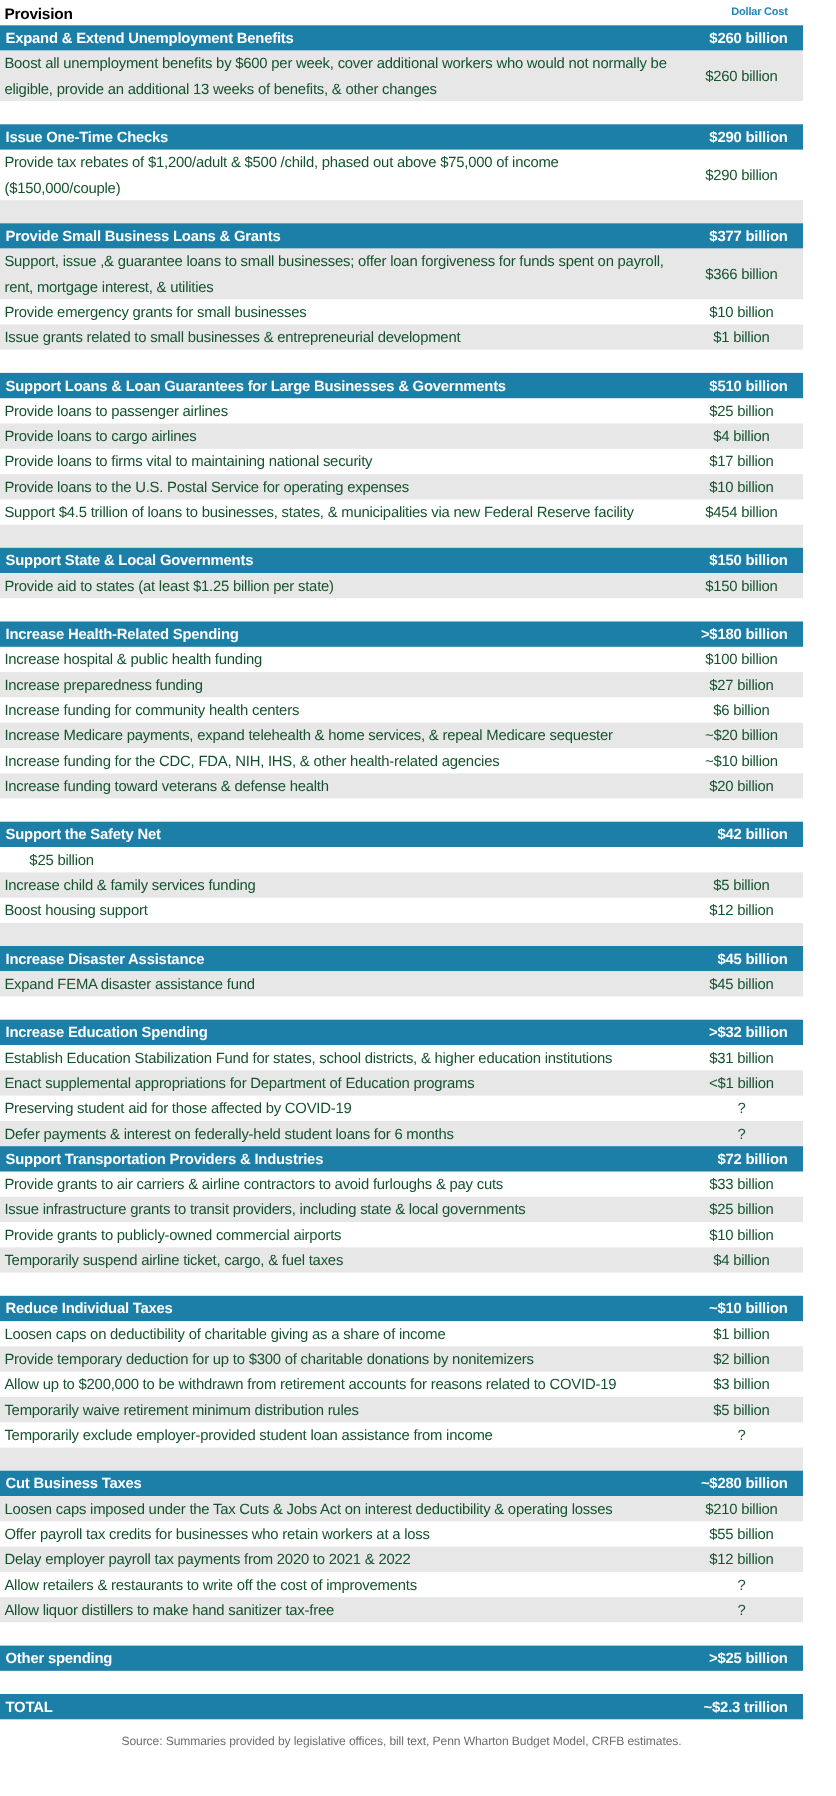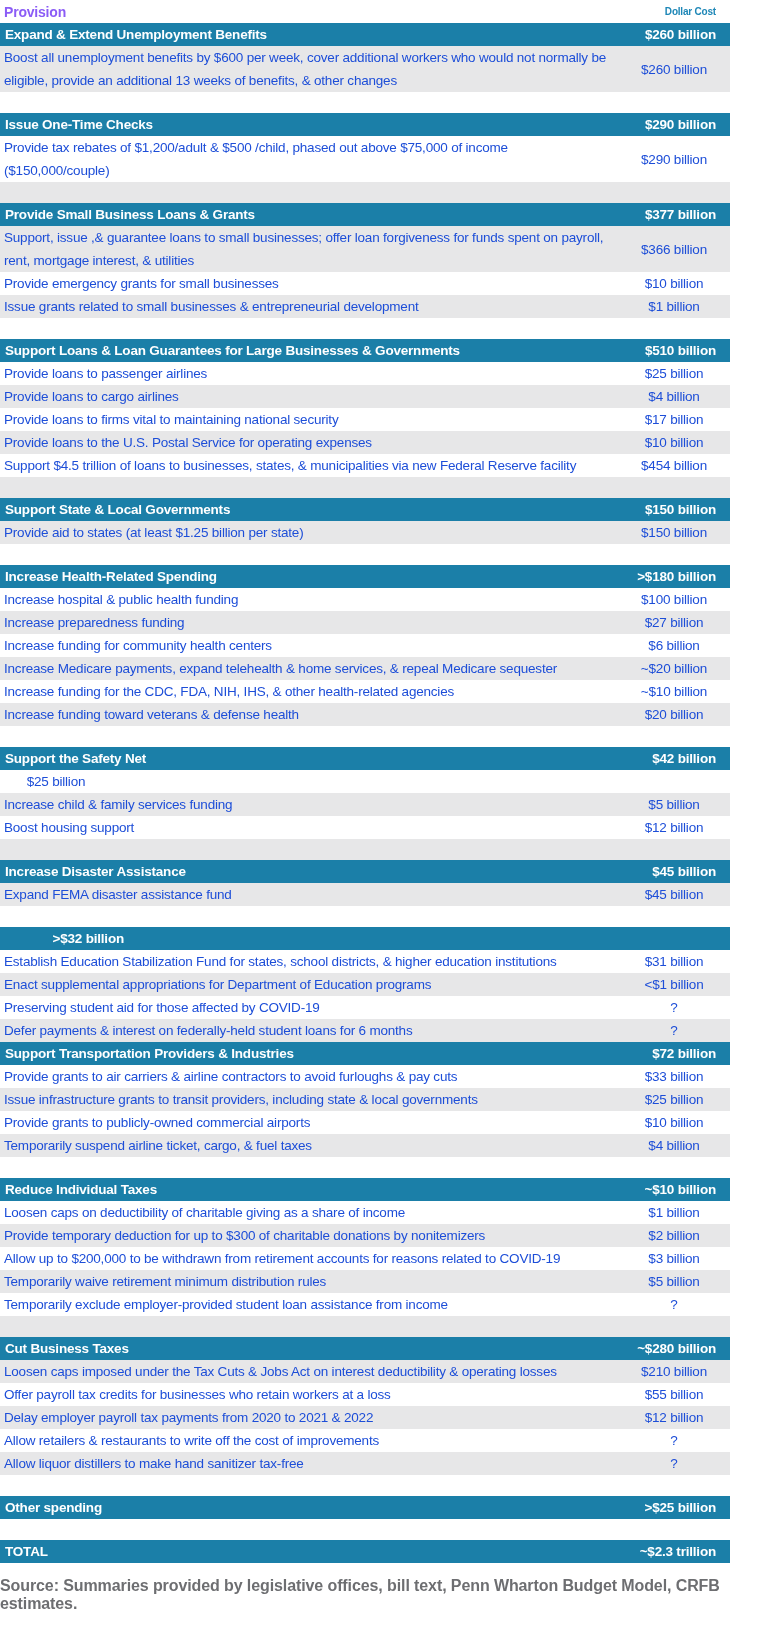--- a/index.html
+++ b/index.html
@@ -18,21 +18,21 @@
   .colhead {
     display: flex;
     align-items: center;
     height: 23px;
   }
   .colhead .prov-h {
     flex: 1;
     padding-left: 4px;
     font-size: 14px;
     font-weight: bold;
-    color: #8b5cf6;
+    color: #000000;
     letter-spacing: -0.2px;
   }
   .colhead .cost-h {
     width: 124px;
     text-align: right;
     padding-right: 14px;
     font-size: 10px;
     font-weight: bold;
     color: #1e87b7;
     letter-spacing: -0.2px;
@@ -58,21 +58,21 @@
     padding-right: 14px;
     font-size: 13.5px;
     font-weight: bold;
     letter-spacing: -0.2px;
     line-height: 23px;
   }
   .row {
     display: flex;
     align-items: center;
     min-height: 23px;
-    color: #1d4ed8;
+    color: #14532d;
   }
   .row.shaded { background: #e7e7e8; }
   .row .prov-cell {
     flex: 1;
     padding-left: 4px;
     padding-right: 8px;
     font-size: 13.5px;
     line-height: 23px;
     letter-spacing: -0.2px;
   }
@@ -83,25 +83,24 @@
     line-height: 23px;
     letter-spacing: -0.2px;
     align-self: center;
   }
   .gap { height: 21px; }
   .gap.gray { background: #e7e7e8; }
   .gap.white { background: #ffffff; }
   .source-note {
     margin-top: 14px;
     width: 730px;
-    text-align: left;
-    font-size: 16px;
+    text-align: center;
+    font-size: 11px;
     color: #6d6e71;
     letter-spacing: -0.1px;
-    font-weight: bold;
   }
 </style>
 </head>
 <body>
 
 <div class="table-wrap">
   <div class="colhead">
     <div class="prov-h">Provision</div>
     <div class="cost-h">Dollar Cost</div>
   </div>
@@ -260,20 +259,21 @@
   </div>
 
   <div class="row shaded">
     <div class="prov-cell">Expand FEMA disaster assistance fund</div>
     <div class="cost-cell">$45 billion</div>
   </div>
 
   <div class="gap white"></div>
 
   <div class="sec-header">
+    <div class="sec-title">Increase Education Spending</div>
     <div class="sec-cost">&gt;$32 billion</div>
   </div>
 
   <div class="row">
     <div class="prov-cell">Establish Education Stabilization Fund for states, school districts, &amp; higher education institutions</div>
     <div class="cost-cell">$31 billion</div>
   </div>
 
   <div class="row shaded">
     <div class="prov-cell">Enact supplemental appropriations for Department of Education programs</div>

